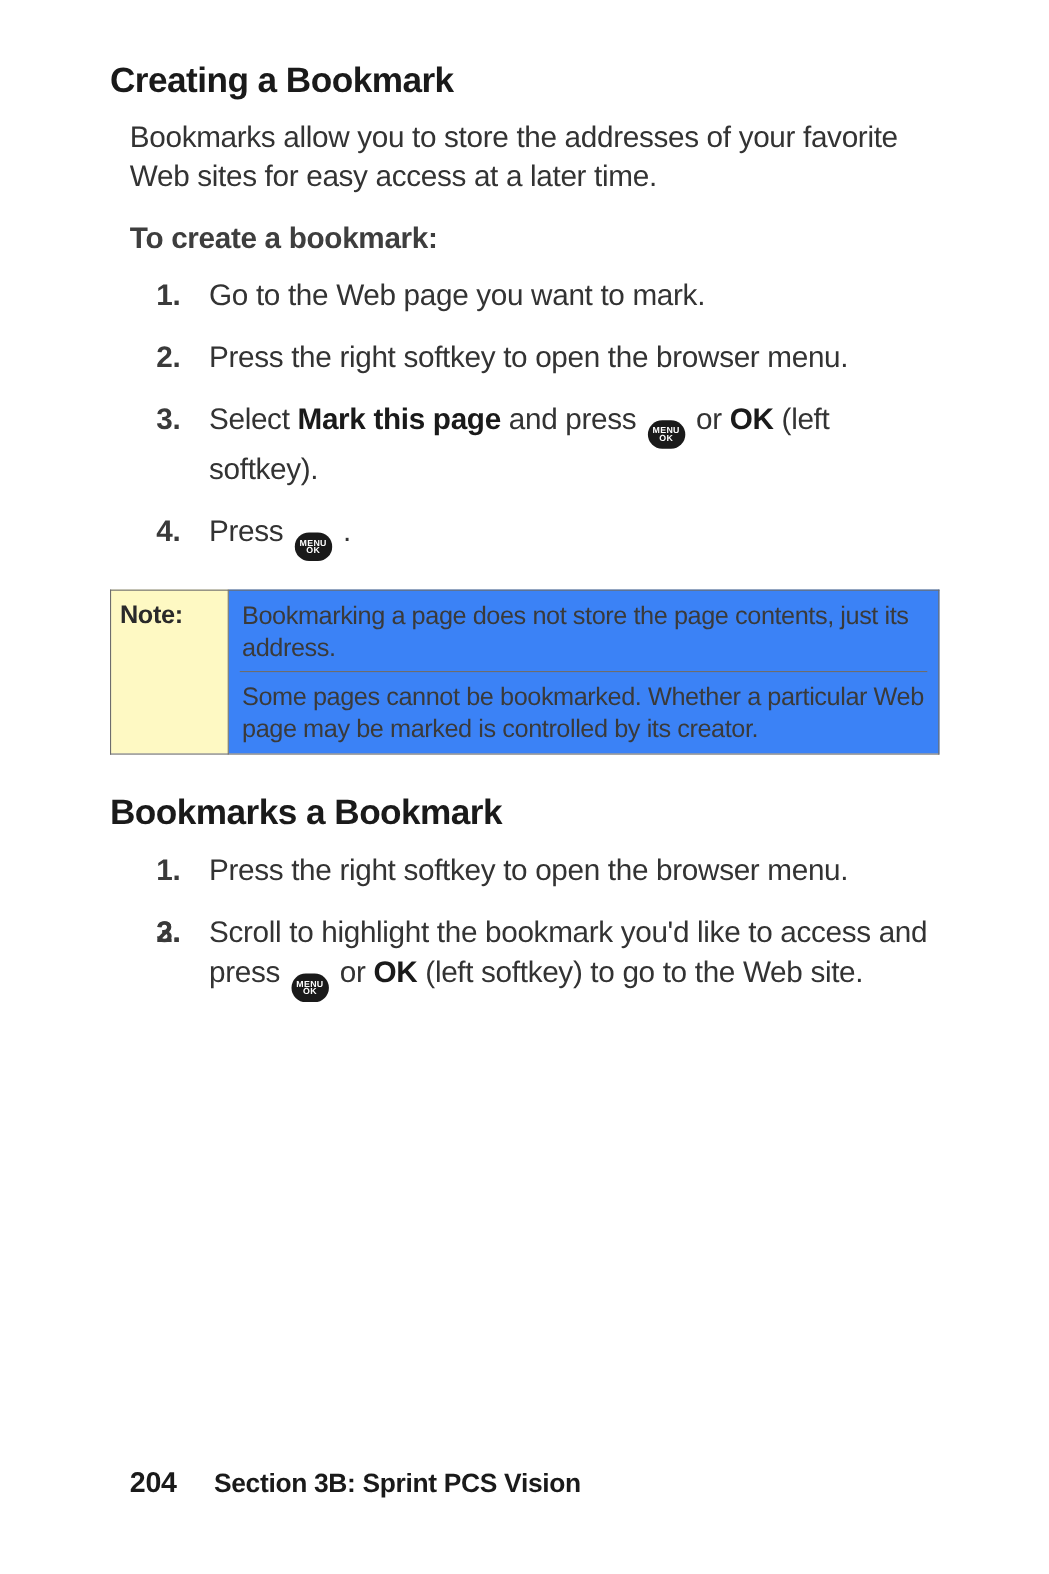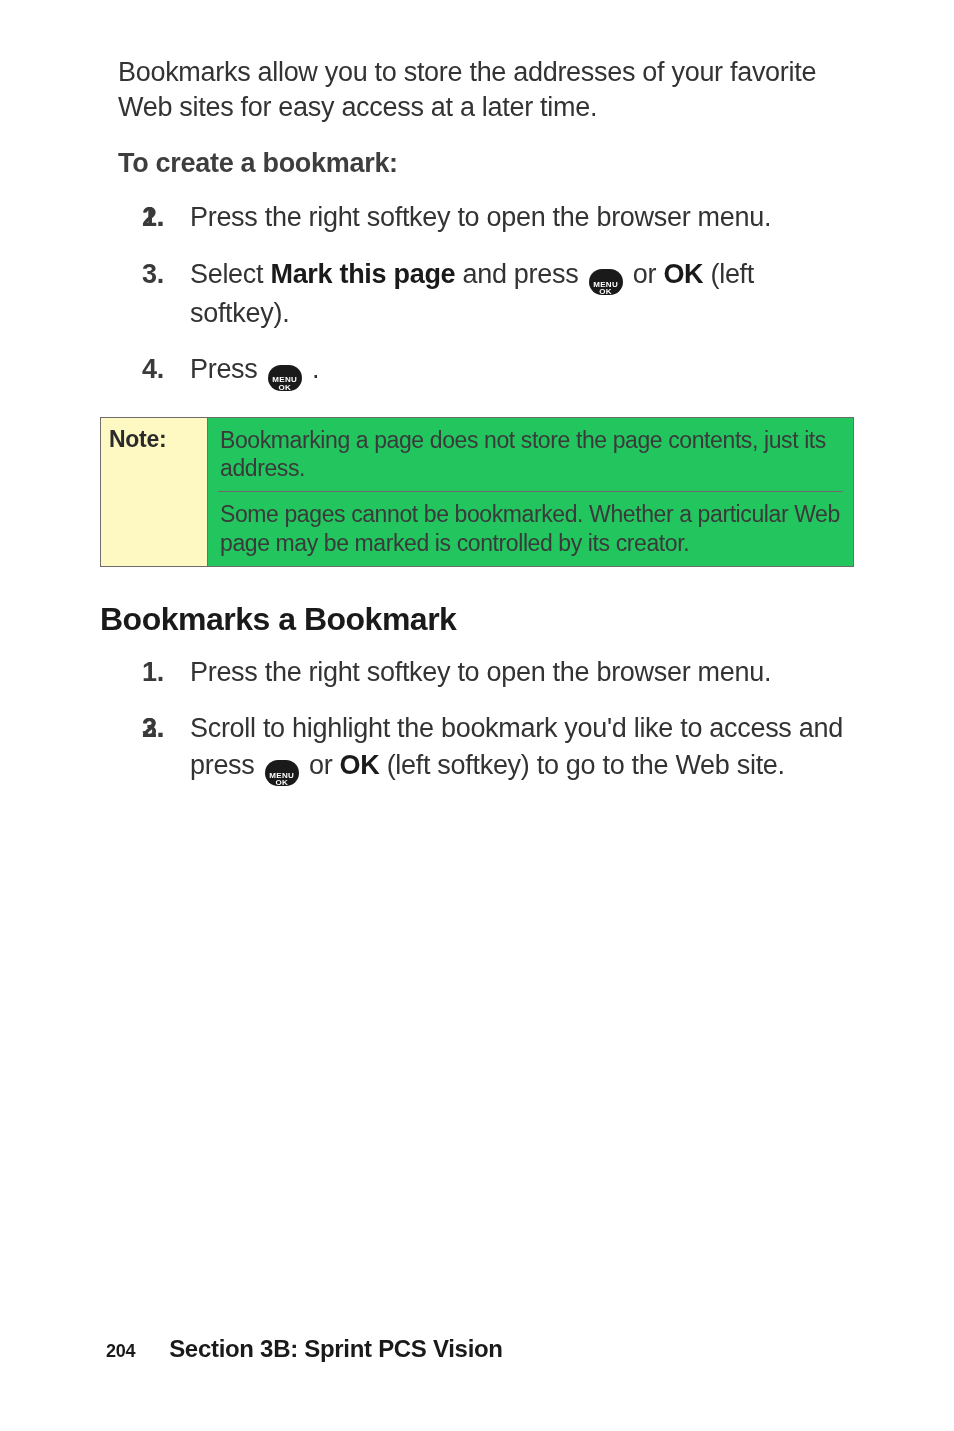--- a/index.html
+++ b/index.html
@@ -62,21 +62,21 @@
   ol.steps > li .num {
     position: absolute;
     left: 0;
     top: 0;
     font-weight: 700;
     color: #3a3a3a;
   }
   .b { font-weight: 700; color: #1a1a1a; }
   .menuok {
     display: inline-flex;
-    align-items: flex-end;
+    align-items: center;
     justify-content: center;
     width: 34px;
     height: 26px;
     background: #1a1a1a;
     border-radius: 13px / 13px;
     vertical-align: -4px;
     margin: 0 3px;
   }
   .menuok-text {
     color: #fff;
@@ -99,21 +99,21 @@
     background: #fef9c3;
     width: 90px;
     font-size: 23px;
     font-weight: 700;
     color: #2a2a2a;
     padding: 8px 8px;
     text-align: left;
     letter-spacing: -0.3px;
   }
   td.note-body {
-    background: #22c55e;
+    background: #3b82f6;
     padding: 0;
   }
   .note-inner {
     padding: 8px 12px;
     font-size: 23px;
     line-height: 1.25;
     color: #3a3a3a;
     letter-spacing: -0.4px;
   }
   .note-divider {
@@ -124,36 +124,38 @@
     display: flex;
     align-items: baseline;
     gap: 34px;
     font-size: 24px;
     font-weight: 700;
     color: #1a1a1a;
     padding-left: 6px;
     padding-bottom: 8px;
     letter-spacing: -0.3px;
   }
-  .footer .pnum { font-size: 18px; }
+  .footer .pnum { font-size: 26px; margin-left: 12px; }
 </style>
 </head>
 <body>
 
 <div class="page">
   <div class="content">
 
+    <h2 class="section-head">Creating a Bookmark</h2>
 
     <p class="body">Bookmarks allow you to store the addresses of your favorite Web sites for easy access at a later time.</p>
 
     <p class="lead">To create a bookmark:</p>
 
     <ol class="steps">
       <li>
         <span class="num">1.</span>
+        <span>Go to the Web page you want to mark.</span>
       </li>
       <li>
         <span class="num">2.</span>
         <span>Press the right softkey to open the browser menu.</span>
       </li>
       <li>
         <span class="num">3.</span>
         <span>
           <span>Select </span><span class="b">Mark this page</span><span> and press </span><span class="menuok">
               <span class="menuok-text"><span>MENU</span><br><span>OK</span></span>

